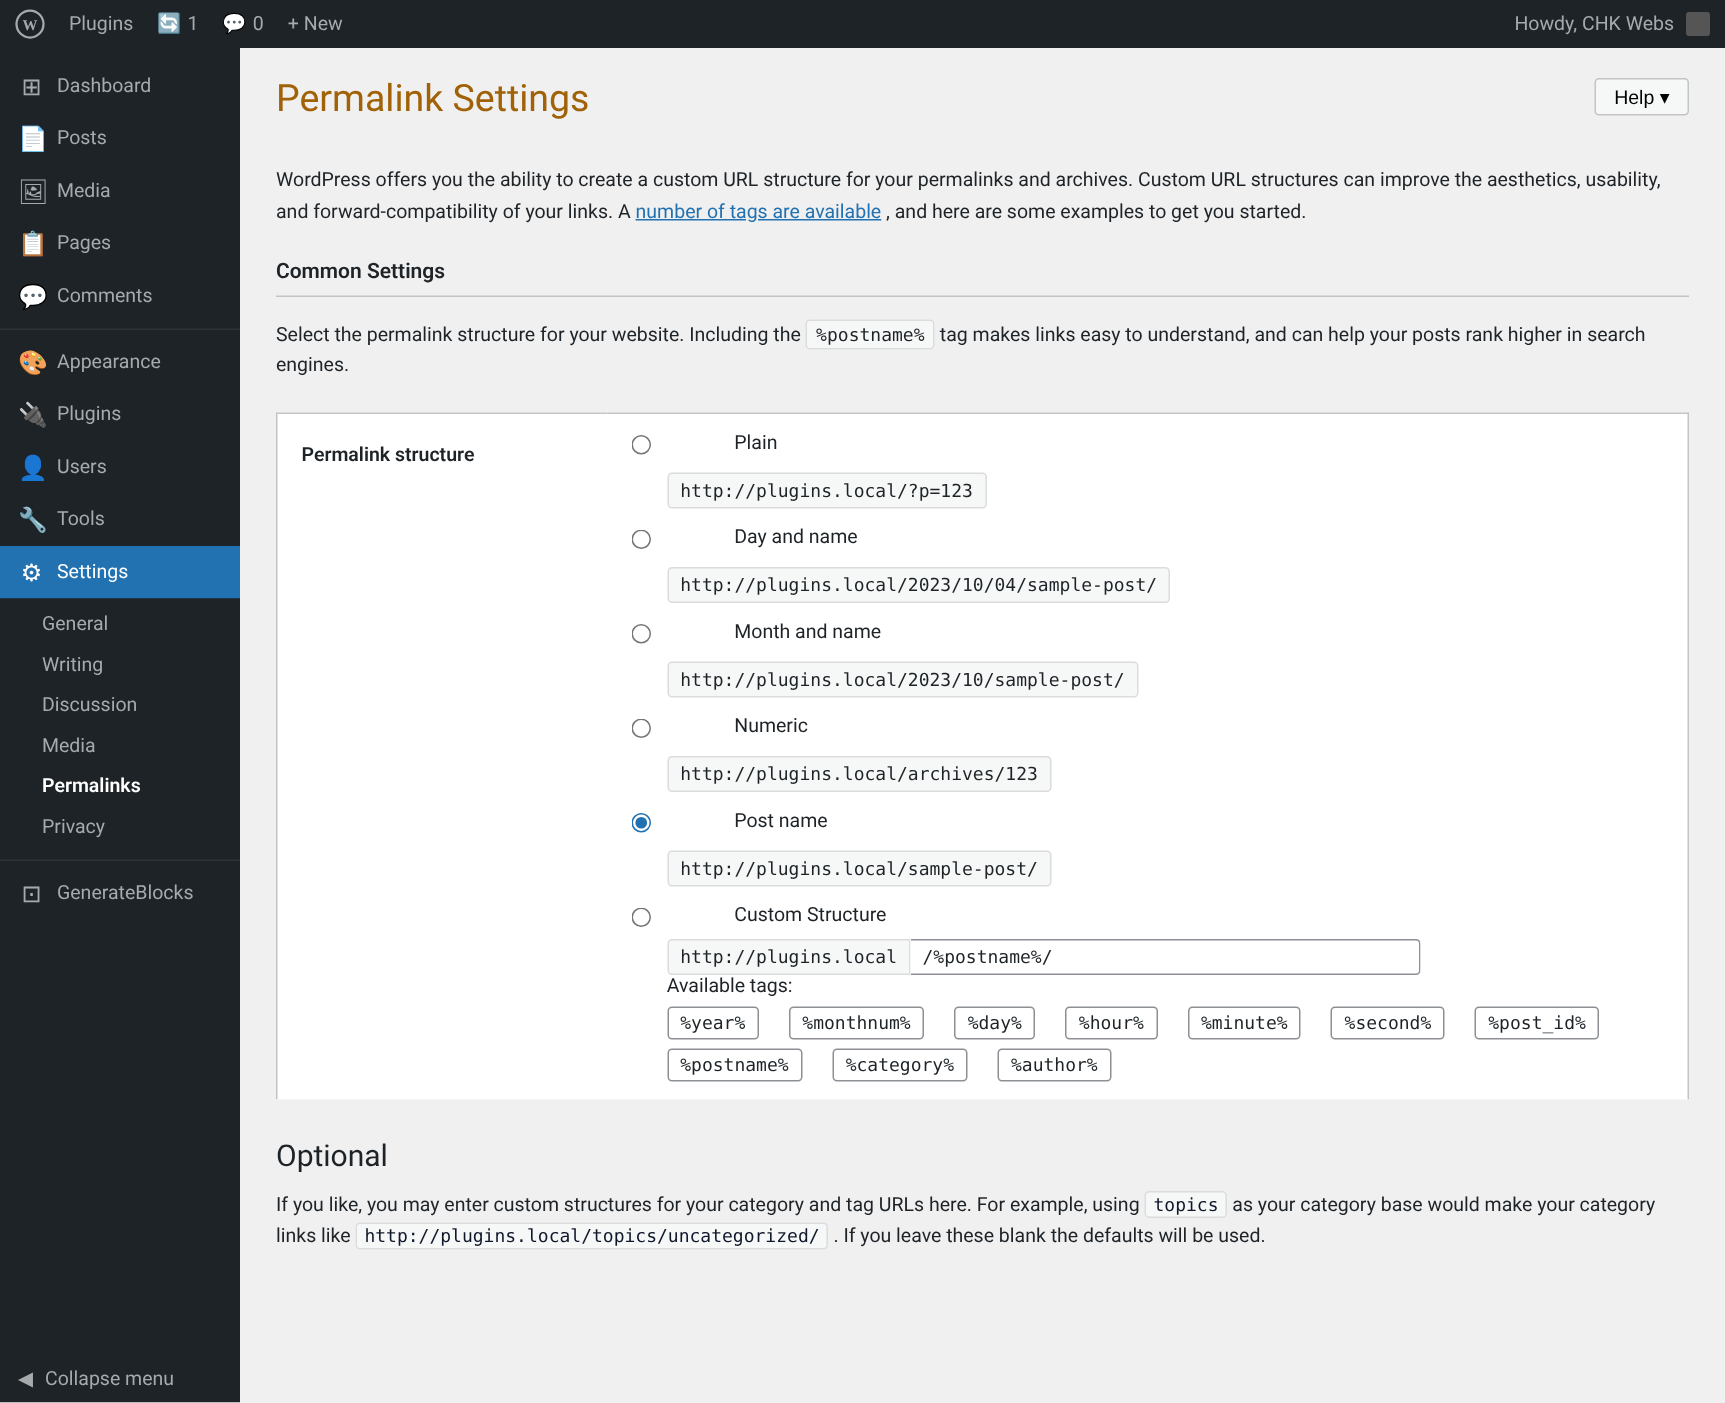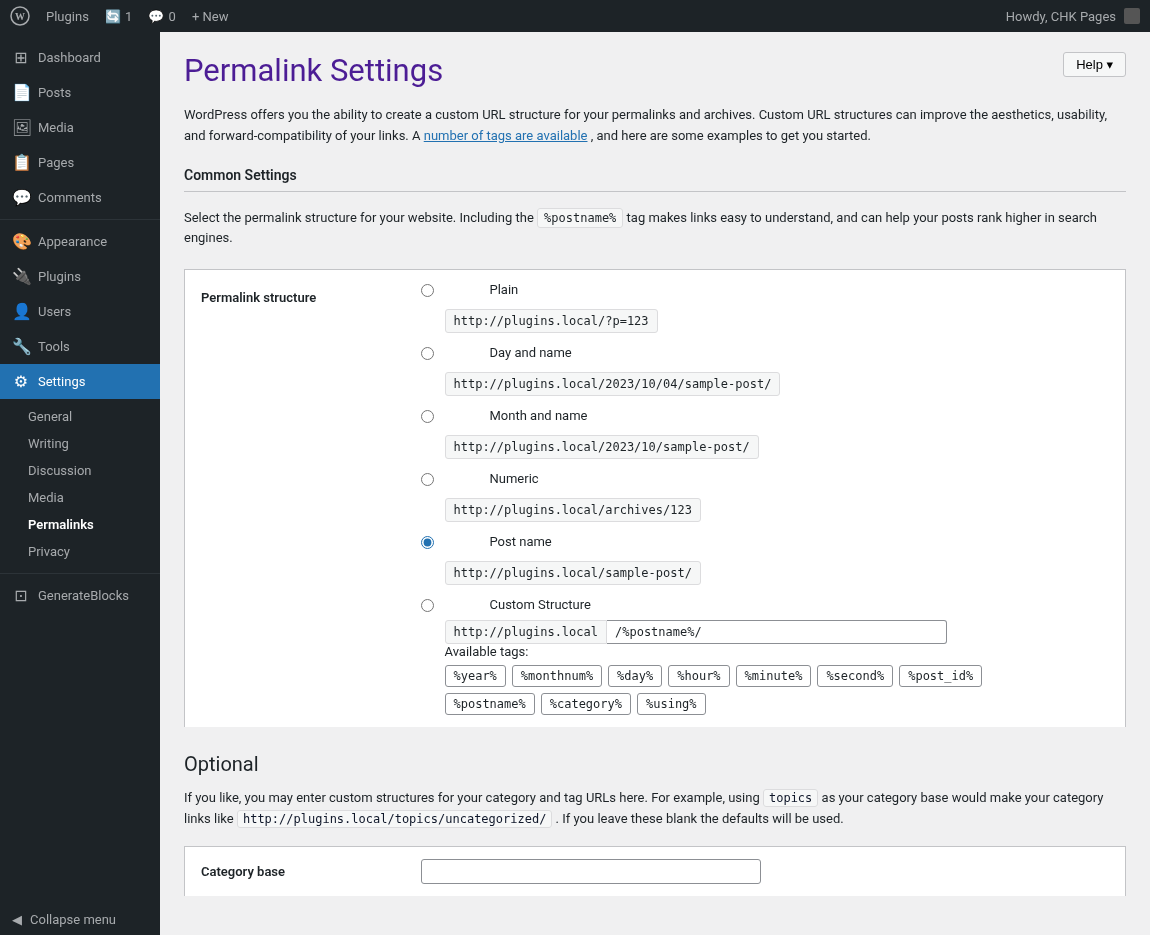--- a/index.html
+++ b/index.html
@@ -74,21 +74,21 @@
       float: right;
       background: #f6f7f7;
       border: 1px solid #c3c4c7;
       border-radius: 3px;
       padding: 4px 12px;
       cursor: pointer;
       font-size: 13px;
       display: flex; align-items: center; gap: 4px;
     }
 
-    h1.page-title { font-size: 31px; font-weight: 400; margin-bottom: 16px; color: #4c1d95; }
+    h1.page-title { font-size: 25px; font-weight: 400; margin-bottom: 30px; color: #a16207; }
 
     .description { font-size: 13px; line-height: 1.6; margin-bottom: 20px; color: #1d2327; }
     .description a { color: #2271b1; text-decoration: underline; }
 
     h2.section-title { font-size: 14px; font-weight: 600; border-bottom: 1px solid #c3c4c7; padding-bottom: 8px; margin-bottom: 16px; }
 
     .settings-table { width: 100%; border-collapse: collapse; background: #fff; border: 1px solid #c3c4c7; margin-bottom: 24px; }
     .settings-table td { padding: 12px 16px; vertical-align: top; }
     .settings-table tr { border-bottom: 1px solid #f0f0f1; }
     .settings-table td:first-child { width: 220px; font-weight: 600; padding-top: 20px; }
@@ -118,21 +118,21 @@
       color: #1d2327; white-space: nowrap;
     }
     .custom-url-input {
       font-family: monospace; font-size: 12px;
       border: 1px solid #8c8f94; border-left: none;
       padding: 4px 8px; border-radius: 0 3px 3px 0;
       width: 340px; color: #1d2327;
     }
 
     .available-tags-label { font-size: 13px; margin-left: 24px; margin-bottom: 6px; }
-    .tags-container { margin-left: 24px; display: flex; flex-wrap: wrap; gap: 6px; }
+    .tags-container { margin-left: 24px; display: flex; flex-wrap: wrap; gap: 20px; }
     .tag-badge {
       font-family: monospace; font-size: 12px;
       border: 1px solid #8c8f94; border-radius: 3px;
       padding: 3px 8px; background: #fff; cursor: pointer;
       color: #1d2327;
     }
 
     .optional-section { margin-top: 8px; }
     .optional-section h2 { font-size: 20px; font-weight: 400; margin-bottom: 12px; }
     .optional-desc { font-size: 13px; line-height: 1.6; margin-bottom: 16px; }
@@ -190,21 +190,21 @@
     <span>1</span>
   </div>
   <div class="adminbar-item">
     <span>💬</span>
     <span>0</span>
   </div>
   <div class="adminbar-item">
     <span>+ New</span>
   </div>
   <div class="adminbar-right">
-    <span>Howdy, CHK Pages</span>
+    <span>Howdy, CHK Webs</span>
     <div class="adminbar-user-avatar"></div>
   </div>
 </div>
 
 <div class="layout">
 
   <div id="adminmenu">
     <div class="menu-item">
       <span class="menu-icon">⊞</span>
       <span>Dashboard</span>
@@ -344,43 +344,33 @@
             <span class="tag-badge">%monthnum%</span>
             <span class="tag-badge">%day%</span>
             <span class="tag-badge">%hour%</span>
             <span class="tag-badge">%minute%</span>
             <span class="tag-badge">%second%</span>
             <span class="tag-badge">%post_id%</span>
           </div>
           <div class="tags-container" style="margin-top: 6px;">
             <span class="tag-badge">%postname%</span>
             <span class="tag-badge">%category%</span>
-            <span class="tag-badge">%using%</span>
+            <span class="tag-badge">%author%</span>
           </div>
 
         </td>
       </tr>
     </tbody>
       </table>
 
     <div class="optional-section">
       <h2>Optional</h2>
       <p class="optional-desc">
         <span>If you like, you may enter custom structures for your category and tag URLs here. For example, using</span>
         <code class="topics-code">topics</code>
         <span>as your category base would make your category links like</span>
         <code class="inline-code">http://plugins.local/topics/uncategorized/</code>
         <span>. If you leave these blank the defaults will be used.</span>
       </p>
 
-      <table class="optional-table">
-        <tbody>
-            <tr>
-          <td>Category base</td>
-          <td>
-            <input type="text" value="" style="">
-          </td>
-        </tr>
-      </tbody>
-        </table>
     </div>
   </div>
 </div>
 
 </body></html>

